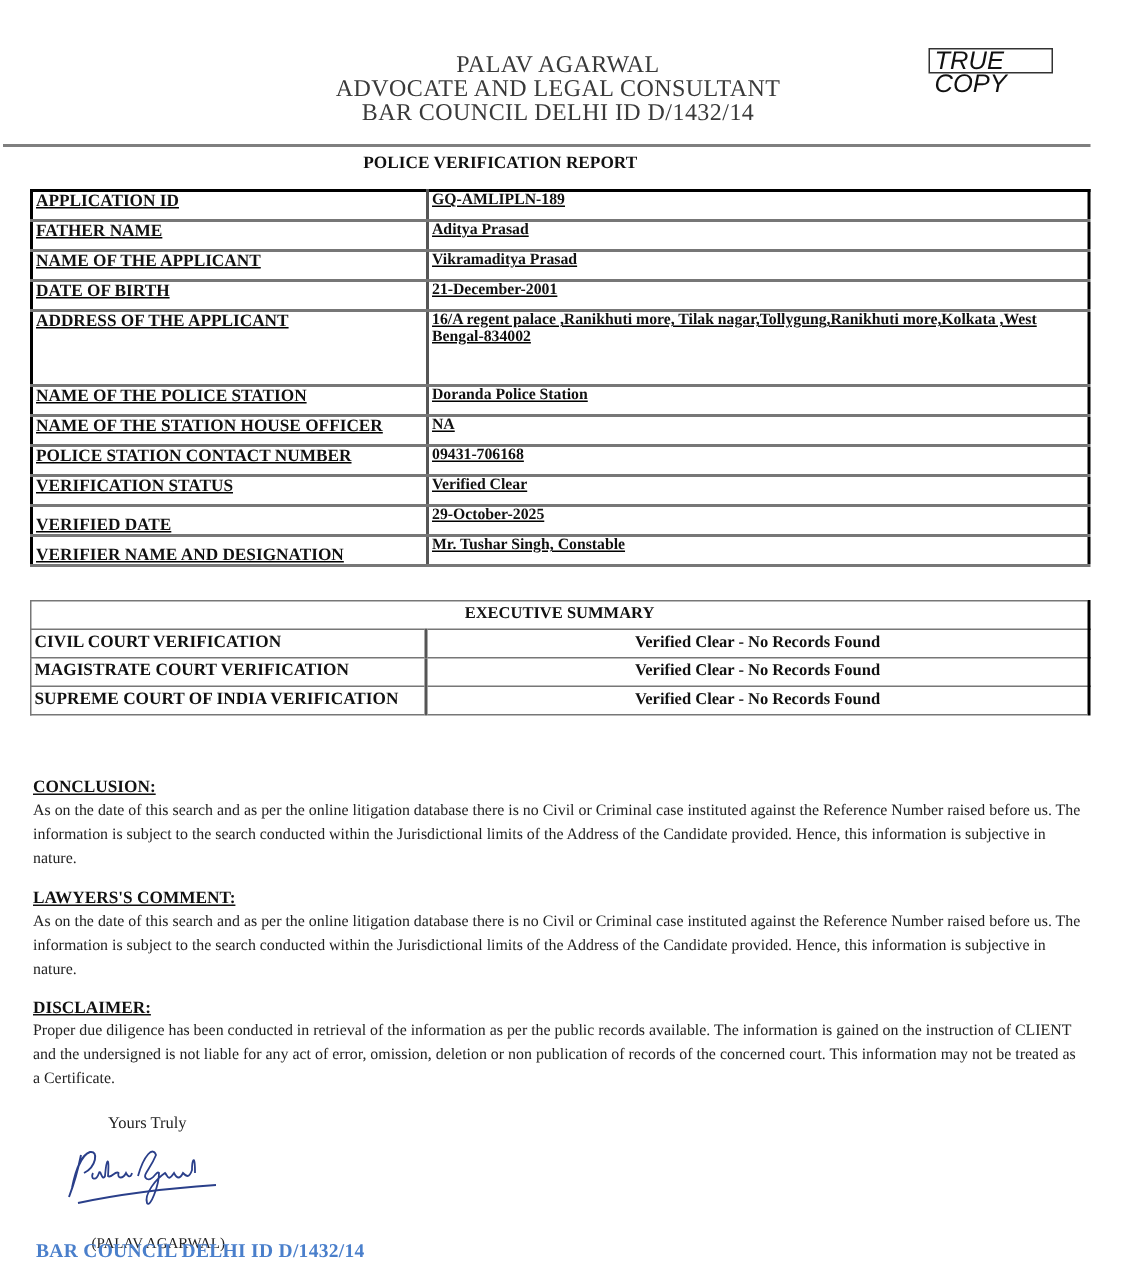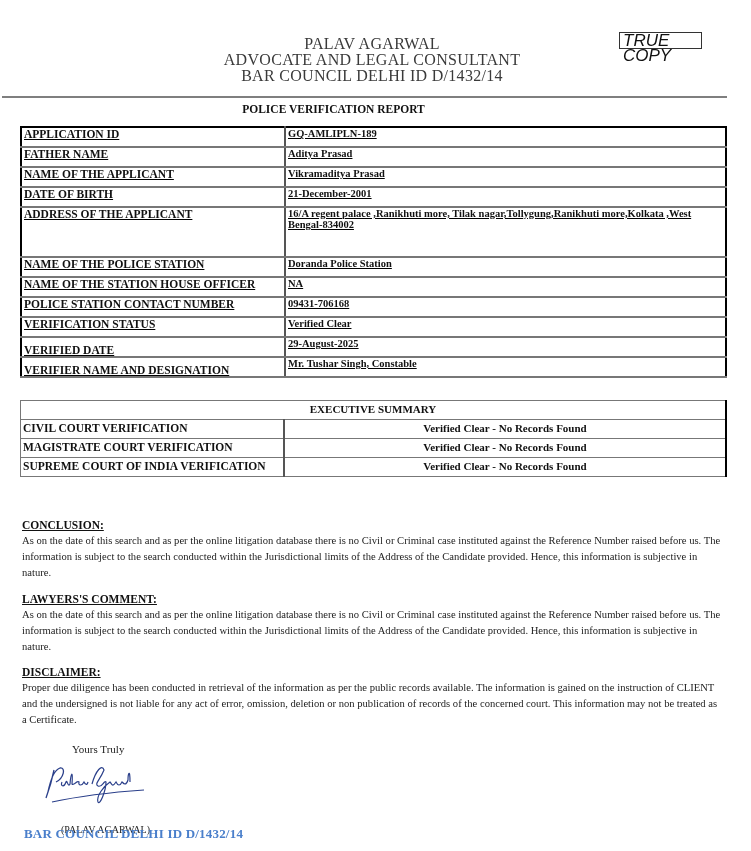--- a/index.html
+++ b/index.html
@@ -110,21 +110,21 @@
   <tr>
     <td class="label">POLICE STATION CONTACT NUMBER</td>
     <td class="value">09431-706168</td>
   </tr>
   <tr>
     <td class="label">VERIFICATION STATUS</td>
     <td class="value">Verified Clear</td>
   </tr>
   <tr class="vd">
     <td class="label">VERIFIED DATE</td>
-    <td class="value">29-August-2025</td>
+    <td class="value">29-October-2025</td>
   </tr>
   <tr class="vdesig">
     <td class="label">VERIFIER NAME AND DESIGNATION</td>
     <td class="value">Mr. Tushar Singh, Constable</td>
   </tr>
 </tbody>
   </table>
 
 <table class="sum-table">
   <tbody>

